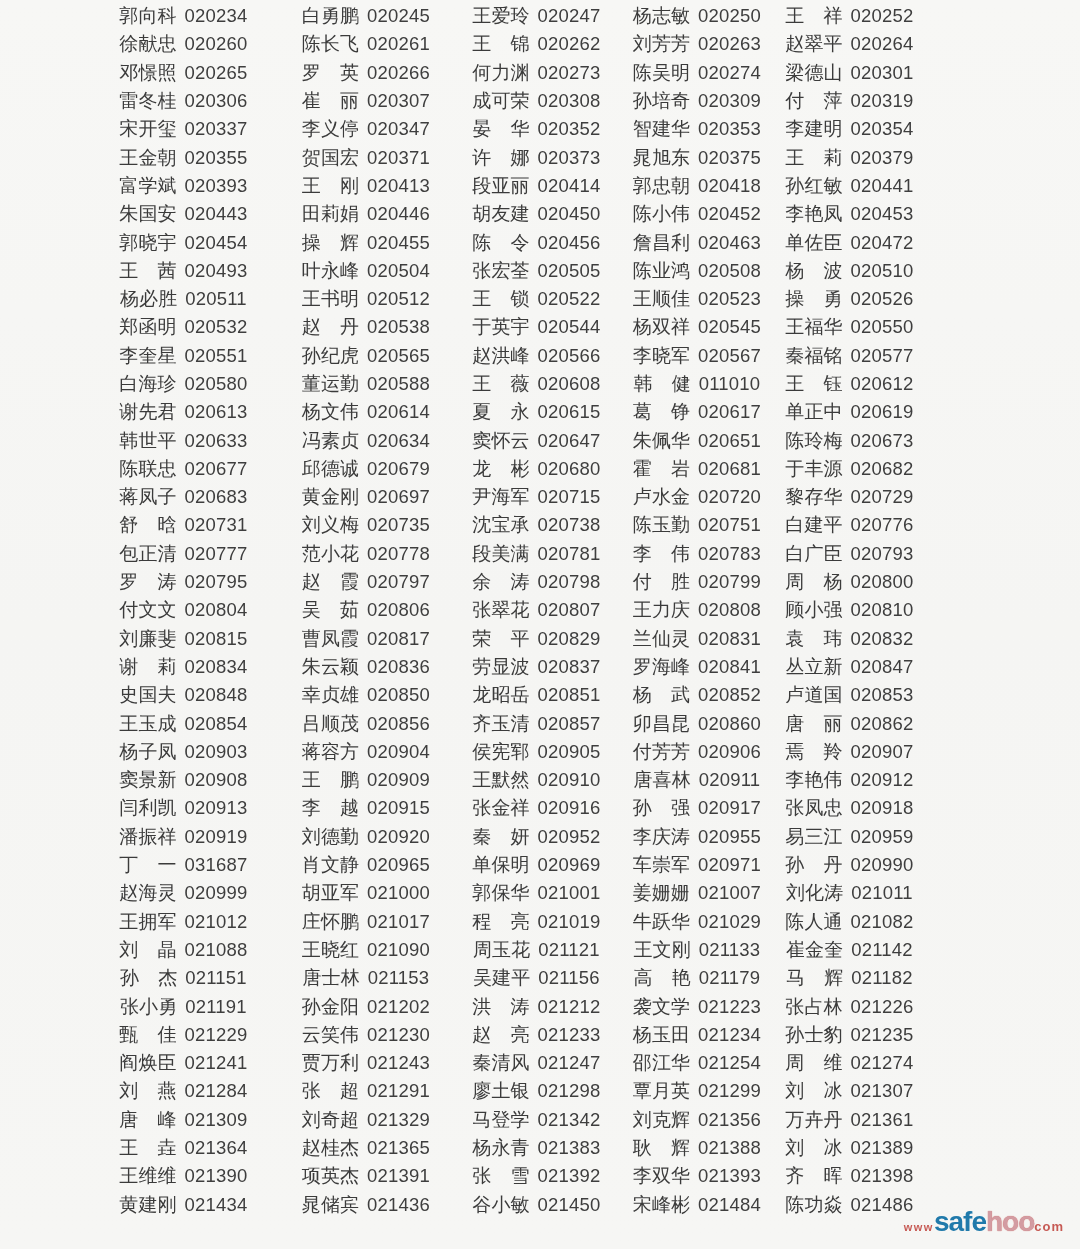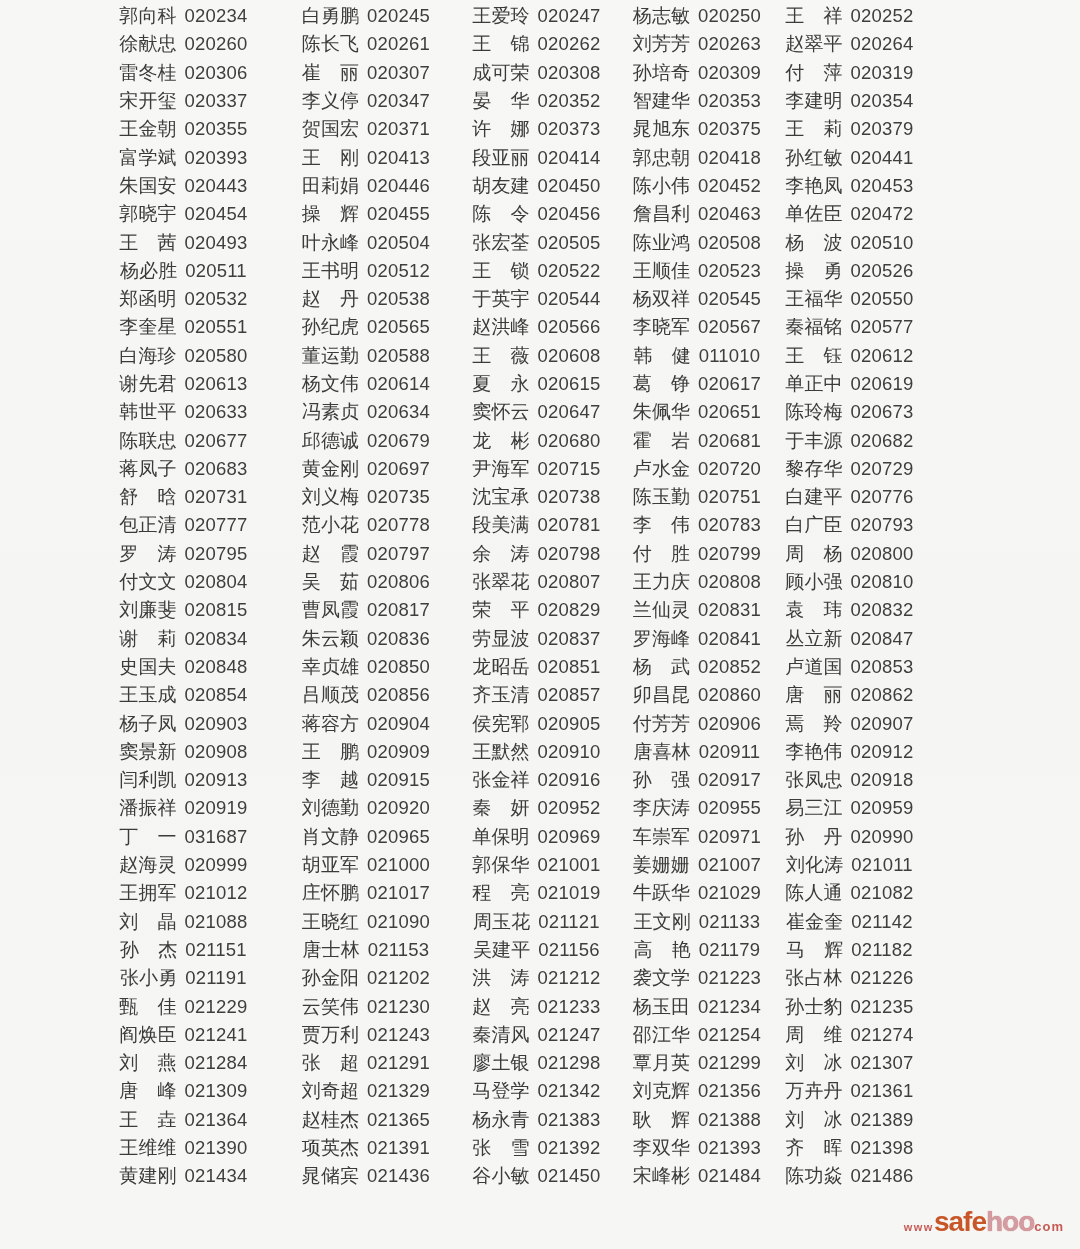--- a/index.html
+++ b/index.html
@@ -94,20 +94,27 @@
         <div class="entry"><span class="name">王　祥</span><span class="pid">020252</span></div>
       </div>
       <div class="roster-row">
         <div class="entry"><span class="name">徐献忠</span><span class="pid">020260</span></div>
         <div class="entry"><span class="name">陈长飞</span><span class="pid">020261</span></div>
         <div class="entry"><span class="name">王　锦</span><span class="pid">020262</span></div>
         <div class="entry"><span class="name">刘芳芳</span><span class="pid">020263</span></div>
         <div class="entry"><span class="name">赵翠平</span><span class="pid">020264</span></div>
       </div>
       <div class="roster-row">
+        <div class="entry"><span class="name">邓憬照</span><span class="pid">020265</span></div>
+        <div class="entry"><span class="name">罗　英</span><span class="pid">020266</span></div>
+        <div class="entry"><span class="name">何力渊</span><span class="pid">020273</span></div>
+        <div class="entry"><span class="name">陈吴明</span><span class="pid">020274</span></div>
+        <div class="entry"><span class="name">梁德山</span><span class="pid">020301</span></div>
+      </div>
+      <div class="roster-row">
         <div class="entry"><span class="name">雷冬桂</span><span class="pid">020306</span></div>
         <div class="entry"><span class="name">崔　丽</span><span class="pid">020307</span></div>
         <div class="entry"><span class="name">成可荣</span><span class="pid">020308</span></div>
         <div class="entry"><span class="name">孙培奇</span><span class="pid">020309</span></div>
         <div class="entry"><span class="name">付　萍</span><span class="pid">020319</span></div>
       </div>
       <div class="roster-row">
         <div class="entry"><span class="name">宋开玺</span><span class="pid">020337</span></div>
         <div class="entry"><span class="name">李义停</span><span class="pid">020347</span></div>
         <div class="entry"><span class="name">晏　华</span><span class="pid">020352</span></div>
@@ -377,17 +384,17 @@
         <div class="entry"><span class="name">黄建刚</span><span class="pid">021434</span></div>
         <div class="entry"><span class="name">晁储宾</span><span class="pid">021436</span></div>
         <div class="entry"><span class="name">谷小敏</span><span class="pid">021450</span></div>
         <div class="entry"><span class="name">宋峰彬</span><span class="pid">021484</span></div>
         <div class="entry"><span class="name">陈功焱</span><span class="pid">021486</span></div>
       </div>
     </div>
 
   <div class="watermark">
     <span class="wm-www" style="color: rgb(192, 69, 63);">www</span>
-      <span class="wm-safe" style="color: #c2410c;">safe</span>
+      <span class="wm-safe" style="color: #0369a1;">safe</span>
       <span class="wm-hoo" style="color: rgb(207, 144, 151);">hoo</span>
       <span class="wm-com" style="color: rgb(192, 69, 63);">com</span>
   </div>
 </main>
 
 </body></html>

